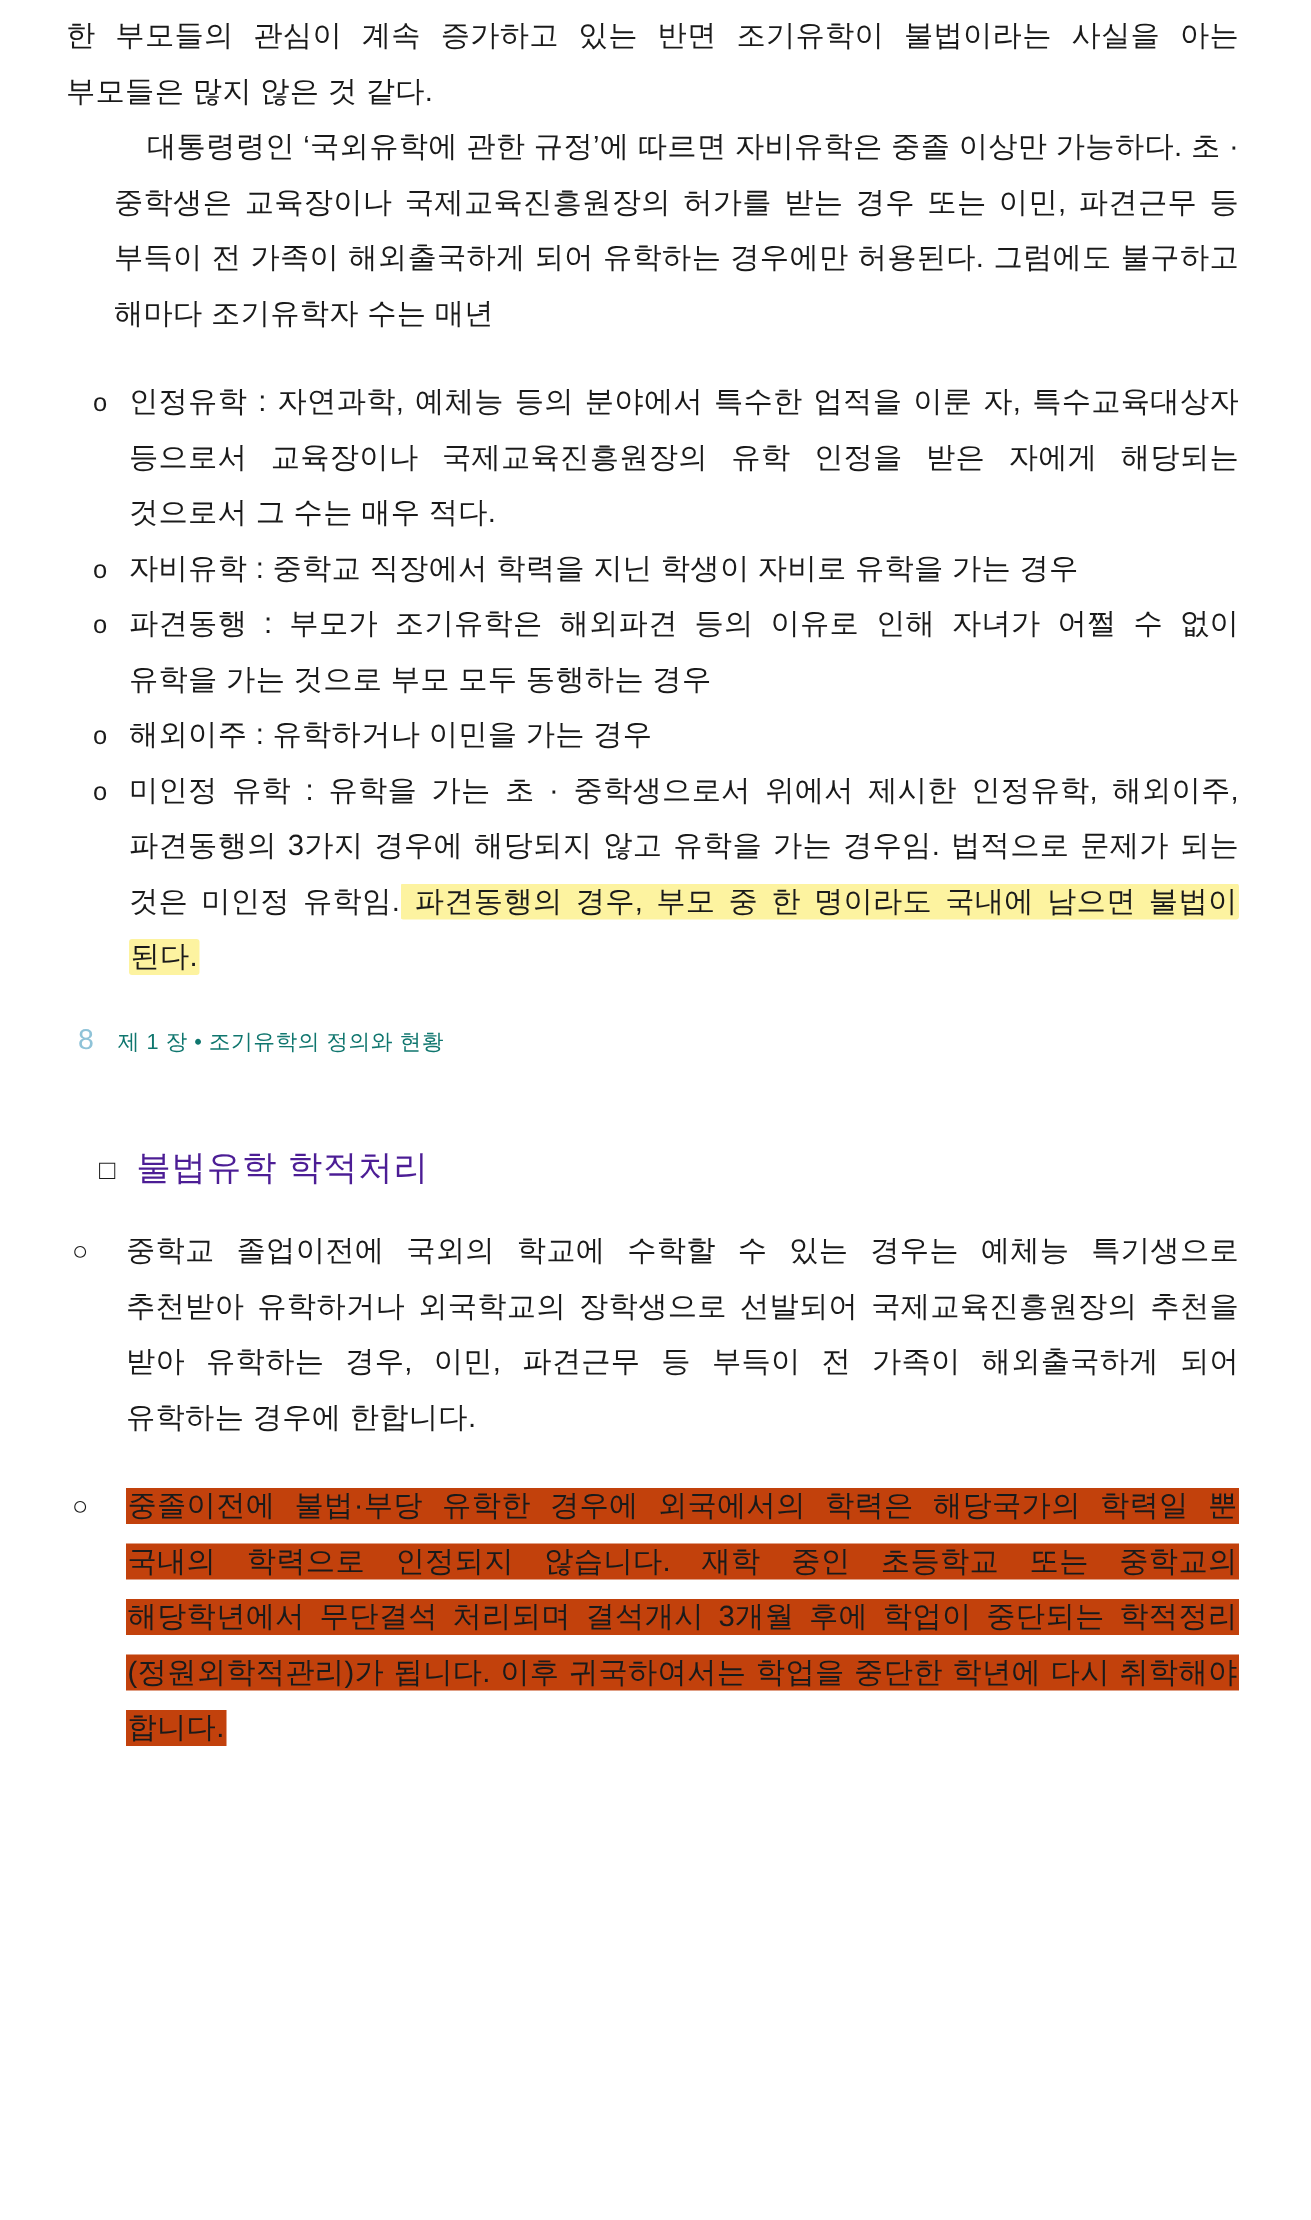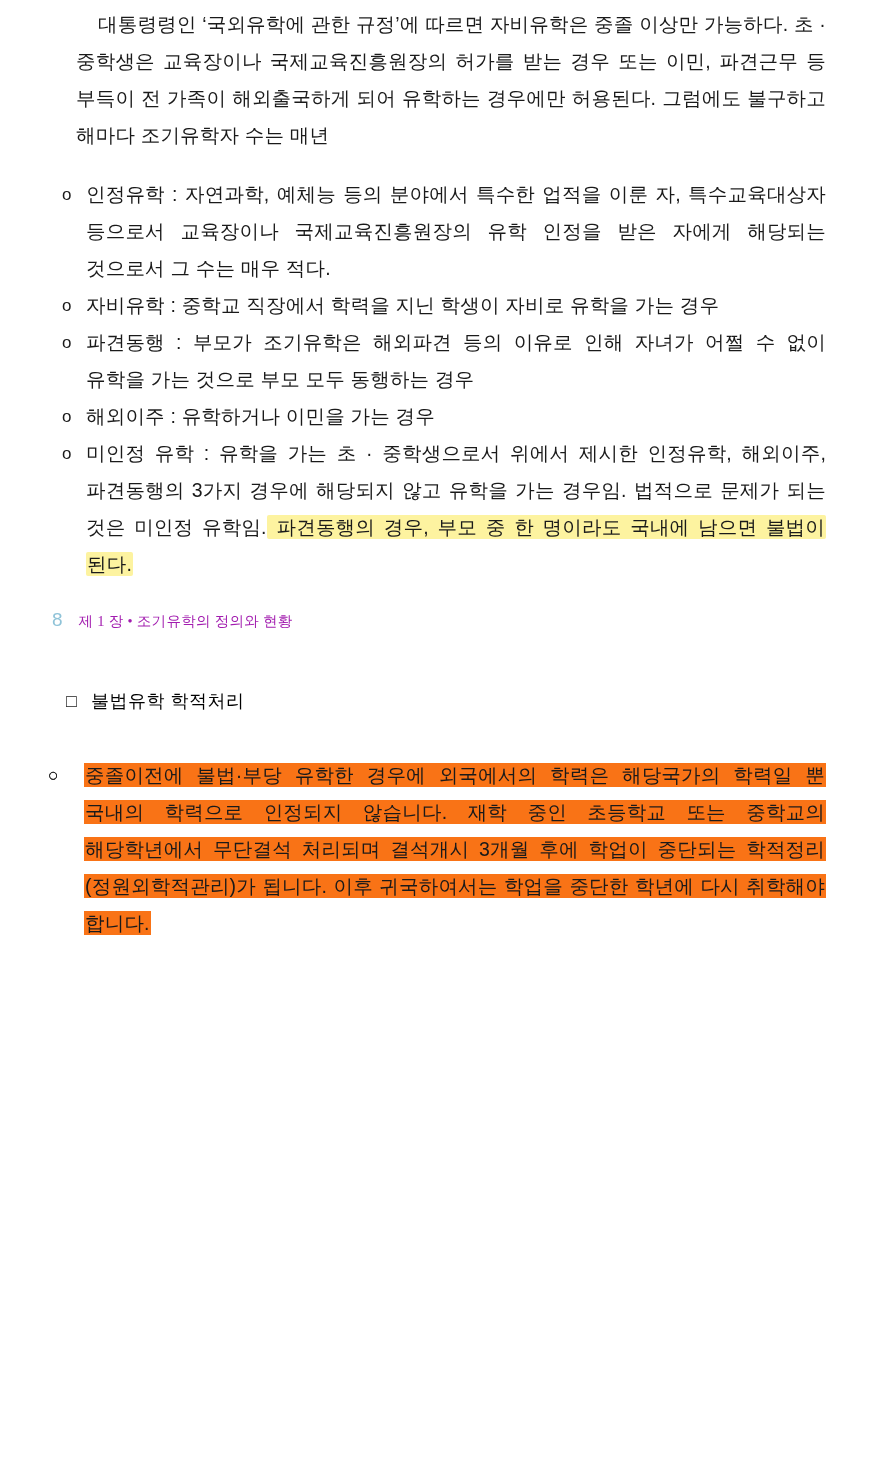--- a/index.html
+++ b/index.html
@@ -94,69 +94,69 @@
     gap: 16px;
     margin-top: 26px;
     padding-left: 8px;
   }
   .footer-num {
     font-size: 19px;
     color: #8fc3d8;
   }
   .footer-text {
     font-size: 14.5px;
-    color: #a21caf;
+    color: #0f766e;
     letter-spacing: 0.3px;
-    font-family: Liberation Serif, serif;
   }
 
   
   .section-head {
     display: flex;
     align-items: baseline;
     gap: 14px;
     padding-left: 22px;
     margin-top: 58px;
   }
   .section-head .sq {
     font-size: 18px;
     color: #1a1a1a;
     line-height: 1;
   }
   .section-head .title {
-    font-size: 18px;
+    font-size: 23px;
     letter-spacing: 0.5px;
-    color: #000000;
+    color: #4c1d95;
   }
 
   
   .hl {
     background: #fdf3a0;
     padding: 1px 1px;
     border-radius: 2px;
     box-decoration-break: clone;
     -webkit-box-decoration-break: clone;
   }
   .hl-soft {
-    background: #f97316;
+    background: #c2410c;
     padding: 1px 1px;
     box-decoration-break: clone;
     -webkit-box-decoration-break: clone;
   }
   .content {
     position: relative;
     z-index: 1;
   }
 </style>
 </head>
 <body>
 
 <div class="page">
   <div class="content">
 
+    <p class="para">한 부모들의 관심이 계속 증가하고 있는 반면 조기유학이 불법이라는 사실을 아는 부모들은 많지 않은 것 같다.</p>
 
     <p class="para indent">대통령령인 ‘국외유학에 관한 규정’에 따르면 자비유학은 중졸 이상만 가능하다. 초 · 중학생은 교육장이나 국제교육진흥원장의 허가를 받는 경우 또는 이민, 파견근무 등 부득이 전 가족이 해외출국하게 되어 유학하는 경우에만 허용된다. 그럼에도 불구하고 해마다 조기유학자 수는 매년</p>
 
     <div class="block-gap-md"></div>
 
 
     <ul class="list">
       <li>
         <span class="marker">o</span>
         <span>인정유학 : 자연과학, 예체능 등의 분야에서 특수한 업적을 이룬 자, 특수교육대상자 등으로서 교육장이나 국제교육진흥원장의 유학 인정을 받은 자에게 해당되는 것으로서 그 수는 매우 적다.</span>
@@ -187,20 +187,21 @@
     <div class="section-head">
       <span class="sq">□</span>
       <span class="title">불법유학 학적처리</span>
     </div>
 
     <div class="block-gap-md"></div>
 
     <ul class="list2">
       <li style="margin-bottom:22px;">
         <span class="marker">○</span>
+        <span>중학교 졸업이전에 국외의 학교에 수학할 수 있는 경우는 예체능 특기생으로 추천받아 유학하거나 외국학교의 장학생으로 선발되어 국제교육진흥원장의 추천을 받아 유학하는 경우, 이민, 파견근무 등 부득이 전 가족이 해외출국하게 되어 유학하는 경우에 한합니다.</span>
       </li>
       <li>
         <span class="marker">○</span>
         <span class="hl-soft">중졸이전에 불법·부당 유학한 경우에 외국에서의 학력은 해당국가의 학력일 뿐 국내의 학력으로 인정되지 않습니다. 재학 중인 초등학교 또는 중학교의 해당학년에서 무단결석 처리되며 결석개시 3개월 후에 학업이 중단되는 학적정리(정원외학적관리)가 됩니다. 이후 귀국하여서는 학업을 중단한 학년에 다시 취학해야 합니다.</span>
       </li>
     </ul>
 
   </div>
 </div>
 

